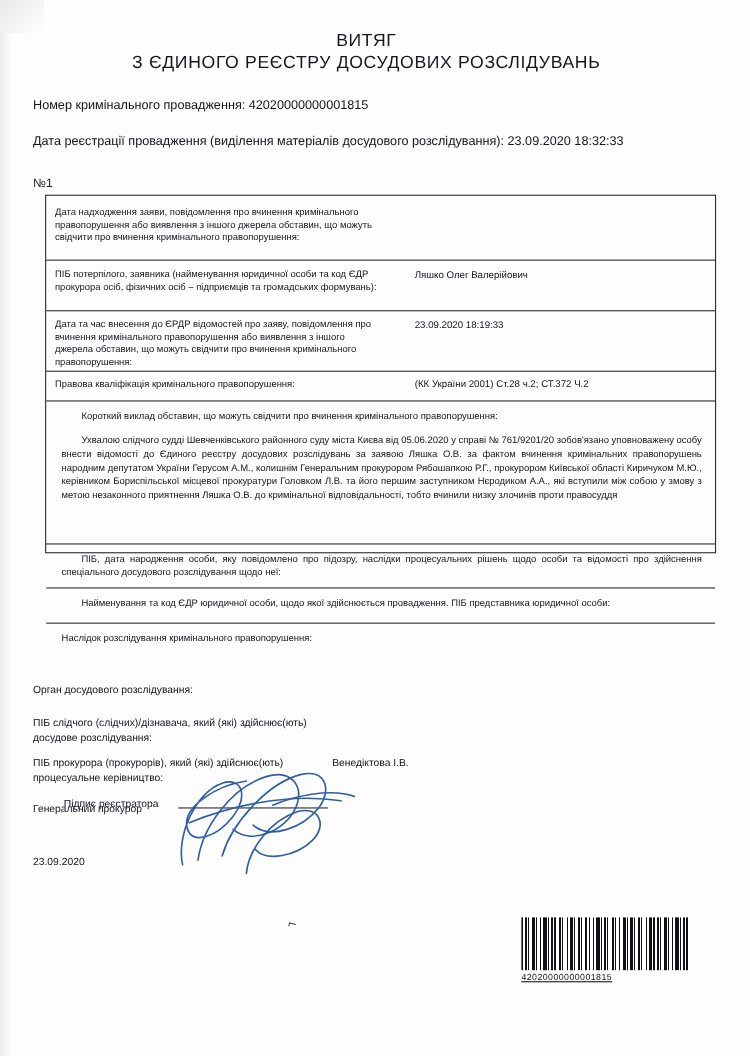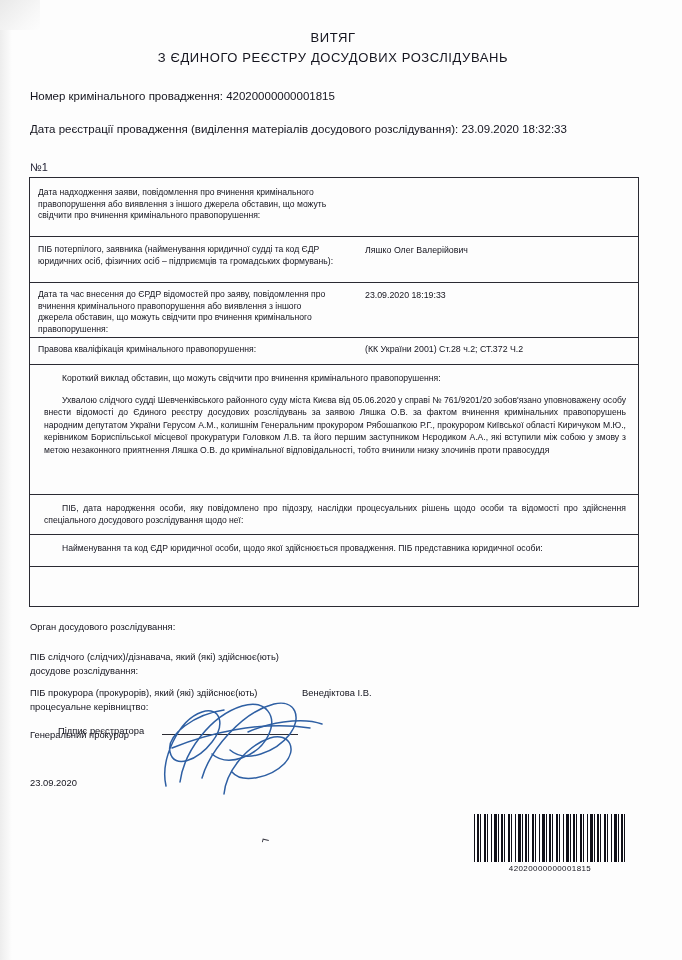--- a/index.html
+++ b/index.html
@@ -35,21 +35,21 @@
     background: linear-gradient(90deg, #ededed 0%, #fdfdfd 100%);
     pointer-events: none;
   }
 
   .title-block {
     position: absolute;
     top: 28px;
     left: 0;
     width: 666px;
     text-align: center;
-    font-size: 13px;
+    font-size: 16px;
     letter-spacing: 0.6px;
     line-height: 20px;
     color: #15151f;
   }
   .title-line1 { font-weight: normal; }
   .title-line2 { font-weight: normal; }
 
   .meta {
     position: absolute;
     left: 30px;
@@ -63,24 +63,24 @@
   .num-label {
     position: absolute;
     left: 30px;
     top: 161px;
     font-size: 11px;
   }
 
   
   .frame {
     position: absolute;
-    left: 29px;
+    left: 41px;
     top: 177px;
     width: 610px;
-    height: 430px;
+    height: 326px;
     border: 1px solid #2a2a33;
     box-sizing: border-box;
     text-decoration: underline;
   }
   .row-line {
     position: absolute;
     left: 0;
     width: 100%;
     border-top: 1px solid #2a2a33;
   }
@@ -147,23 +147,23 @@
     left: 150px;
     top: 690px;
     width: 180px;
     height: 110px;
     pointer-events: none;
   }
 
   .barcode-wrap {
     position: absolute;
     left: 474px;
-    top: 814px;
+    top: 834px;
     width: 152px;
-    text-align: center;
+    text-decoration: underline;
   }
   .barcode {
     height: 48px;
     width: 152px;
     background-image: repeating-linear-gradient(
       90deg,
       #101018 0px, #101018 1px, #ffffff 1px, #ffffff 3px,
       #101018 3px, #101018 5px, #ffffff 5px, #ffffff 6px,
       #101018 6px, #101018 7px, #ffffff 7px, #ffffff 10px,
       #101018 10px, #101018 12px, #ffffff 12px, #ffffff 13px,
@@ -202,21 +202,21 @@
 
   <div class="meta meta-case">Номер кримінального провадження: 42020000000001815</div>
   <div class="meta meta-date">Дата реєстрації провадження (виділення матеріалів досудового розслідування): 23.09.2020 18:32:33</div>
   <div class="num-label">№1</div>
 
   <div class="frame">
 
     <div class="cell-l" style="top:9px;">Дата надходження заяви, повідомлення про вчинення кримінального правопорушення або виявлення з іншого джерела обставин, що можуть свідчити про вчинення кримінального правопорушення:</div>
     <div class="row-line" style="top:58px;"></div>
 
-    <div class="cell-l" style="top:66px;">ПІБ потерпілого, заявника (найменування юридичної судді та код ЄДР юридичних осіб, фізичних осіб – підприємців та громадських формувань):</div>
+    <div class="cell-l" style="top:66px;">ПІБ потерпілого, заявника (найменування юридичної особи та код ЄДР прокурора осіб, фізичних осіб – підприємців та громадських формувань):</div>
     <div class="cell-r" style="top:66px;">Ляшко Олег Валерійович</div>
     <div class="row-line" style="top:104px;"></div>
 
     <div class="cell-l" style="top:111px;">Дата та час внесення до ЄРДР відомостей про заяву, повідомлення про вчинення кримінального правопорушення або виявлення з іншого джерела обставин, що можуть свідчити про вчинення кримінального правопорушення:</div>
     <div class="cell-r" style="top:111px;">23.09.2020 18:19:33</div>
     <div class="row-line" style="top:159px;"></div>
 
     <div class="cell-l" style="top:166px;">Правова кваліфікація кримінального правопорушення:</div>
     <div class="cell-r" style="top:165px;">(КК України 2001) Ст.28 ч.2; СТ.372 Ч.2</div>
     <div class="row-line" style="top:186px;"></div>
@@ -225,20 +225,21 @@
 
     <div class="full-cell para-indent" style="top:216px;">Ухвалою слідчого судді Шевченківського районного суду міста Києва від 05.06.2020 у справі № 761/9201/20 зобов'язано уповноважену особу внести відомості до Єдиного реєстру досудових розслідувань за заявою Ляшка О.В. за фактом вчинення кримінальних правопорушень народним депутатом України Герусом А.М., колишнім Генеральним прокурором Рябошапкою Р.Г., прокурором Київської області Киричуком М.Ю., керівником Бориспільської місцевої прокуратури Головком Л.В. та його першим заступником Нєродиком А.А., які вступили між собою у змову з метою незаконного приятнення Ляшка О.В. до кримінальної відповідальності, тобто вчинили низку злочинів проти правосуддя</div>
     <div class="row-line" style="top:316px;"></div>
 
     <div class="full-cell para-indent" style="top:324px;">ПІБ, дата народження особи, яку повідомлено про підозру, наслідки процесуальних рішень щодо особи та відомості про здійснення спеціального досудового розслідування щодо неї:</div>
     <div class="row-line" style="top:356px;"></div>
 
     <div class="full-cell para-indent" style="top:364px;">Найменування та код ЄДР юридичної особи, щодо якої здійснюється провадження. ПІБ представника юридичної особи:</div>
     <div class="row-line" style="top:388px;"></div>
 
+    <div class="full-cell" style="top:396px; width:260px;">Наслідок розслідування кримінального правопорушення:</div>
   </div>
 
   <div class="below b1">Орган досудового розслідування:</div>
   <div class="below b2">ПІБ слідчого (слідчих)/дізнавача, який (які) здійснює(ють)</div>
   <div class="below b3">досудове розслідування:</div>
   <div class="below b4">ПІБ прокурора (прокурорів), який (які) здійснює(ють)</div>
   <div class="below b5">процесуальне керівництво:</div>
   <div class="below b6">Підпис реєстратора</div>
   <div class="sig-rule"></div>
   <div class="sig-name">Венедіктова І.В.</div>

